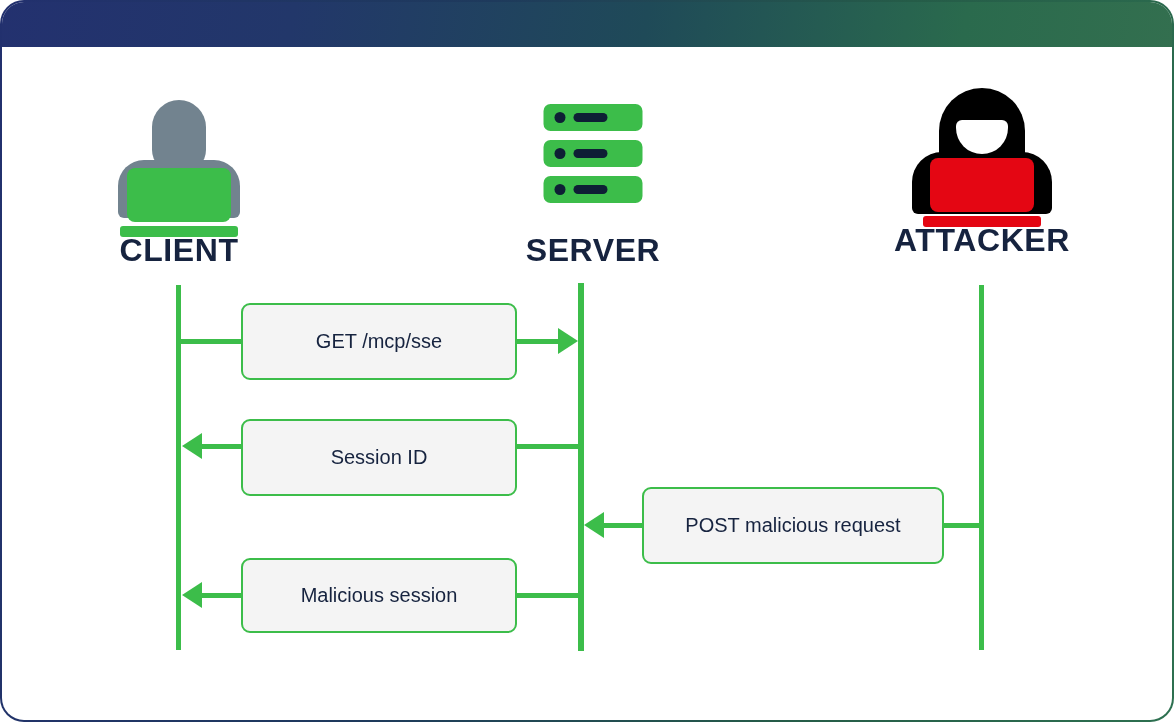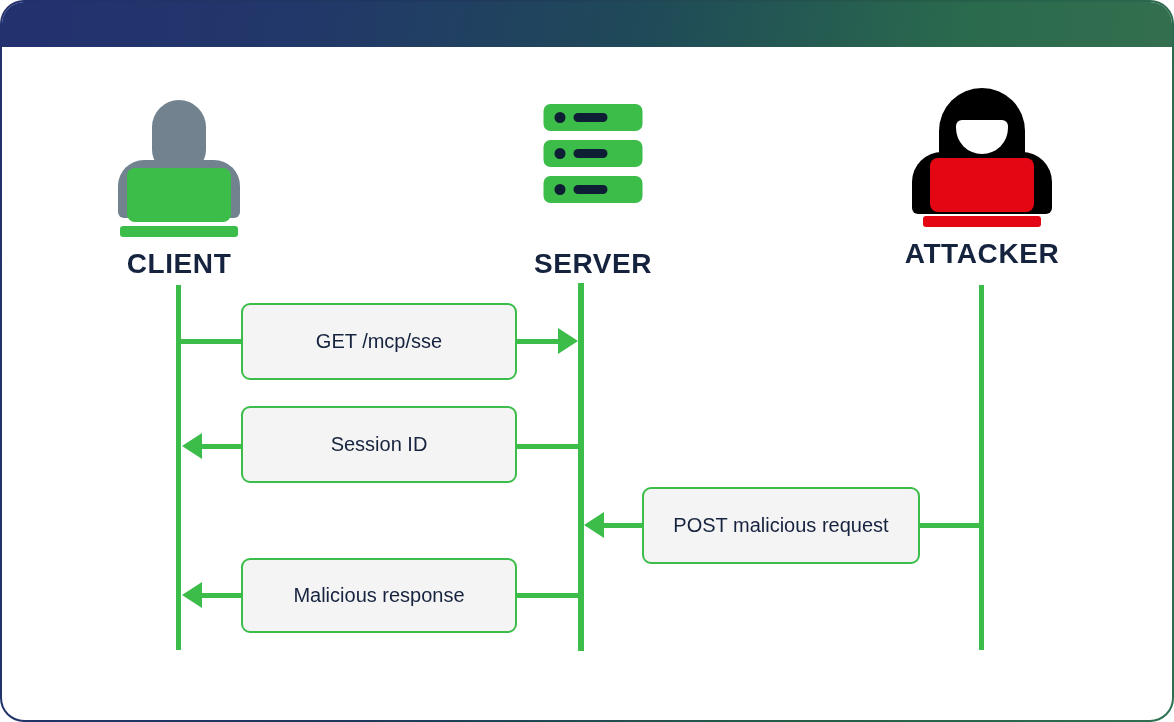--- a/index.html
+++ b/index.html
@@ -49,25 +49,25 @@
     height: 722px;
   }
 
   
   .actor {
     position: absolute;
     text-align: center;
     width: 240px;
   }
   .actor-label {
-    font-size: 28px;
+    font-size: 32px;
     font-weight: bold;
     letter-spacing: 0.6px;
     color: #16233f;
-    margin-top: 20px;
+    margin-top: 4px;
     white-space: nowrap;
   }
   .actor-icon {
     position: relative;
     width: 240px;
     height: 130px;
   }
 
   
   .person-head {
@@ -278,32 +278,32 @@
     <div class="conn" style="left:176px; top:337px; width:80px;"></div>
     <div class="conn" style="left:500px; top:337px; width:62px;"></div>
     <div class="arrowhead right" style="left:556px; top:326px;"></div>
     <div class="msgbox" style="left:239px; top:301px; width:276px; height:77px;">
       <span>GET /mcp/sse</span>
     </div>
 
     <div class="conn" style="left:200px; top:442px; width:60px;"></div>
     <div class="conn" style="left:500px; top:442px; width:80px;"></div>
     <div class="arrowhead left" style="left:180px; top:431px;"></div>
-    <div class="msgbox" style="left:239px; top:404px; width:276px; height:77px;">
+    <div class="msgbox" style="left:239px; top:417px; width:276px; height:77px;">
       <span>Session ID</span>
     </div>
 
     <div class="conn" style="left:602px; top:521px; width:50px;"></div>
     <div class="conn" style="left:905px; top:521px; width:76px;"></div>
     <div class="arrowhead left" style="left:582px; top:510px;"></div>
-    <div class="msgbox" style="left:640px; top:485px; width:278px; height:77px; flex-direction:column;">
+    <div class="msgbox" style="left:640px; top:485px; width:302px; height:77px; flex-direction:column;">
       <span>POST malicious request</span>
     </div>
 
     <div class="conn" style="left:200px; top:591px; width:60px;"></div>
     <div class="conn" style="left:500px; top:591px; width:80px;"></div>
     <div class="arrowhead left" style="left:180px; top:580px;"></div>
     <div class="msgbox" style="left:239px; top:556px; width:276px; height:75px;">
-      <span>Malicious response</span>
+      <span>Malicious session</span>
     </div>
 
   </div>
 </div>
 
 </body></html>

